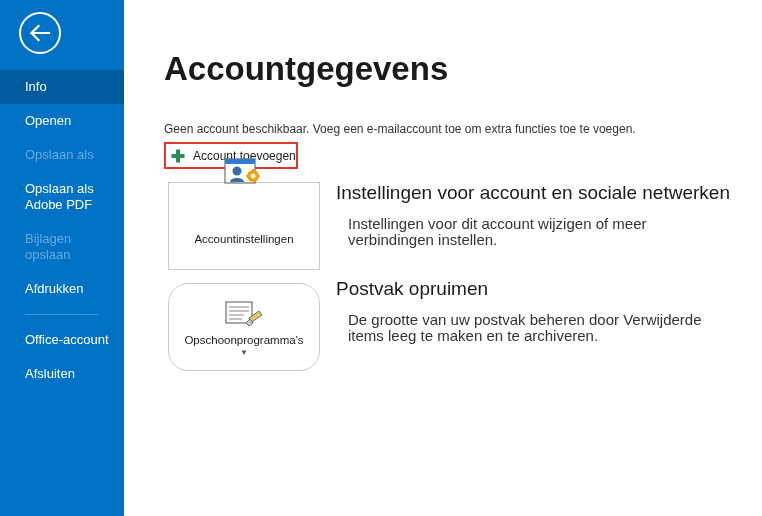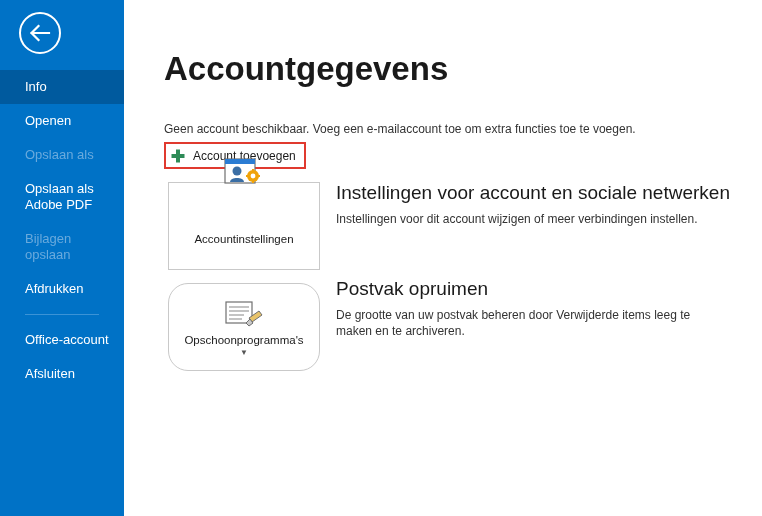--- a/index.html
+++ b/index.html
@@ -88,21 +88,21 @@
     left: 40px;
     top: 122px;
     font-size: 12px;
     color: #333333;
   }
   .add-account-box {
     position: absolute;
     left: 40px;
     top: 142px;
     border: 2px solid #e03a2f;
-    padding: 3px 8px 3px 4px;
+    padding: 3px 0 3px 4px;
     display: flex;
     align-items: center;
     box-sizing: border-box;
     height: 27px;
     cursor: pointer;
   }
   .plus-icon {
     width: 16px;
     height: 16px;
     margin-right: 7px;
@@ -157,25 +157,25 @@
   .section-1 { top: 182px; }
   .section-2 { top: 278px; }
   .section-title {
     font-size: 19px;
     color: #1a1a1a;
     font-weight: 400;
     margin: 0 0 7px 0;
     line-height: 22px;
   }
   .section-desc {
-    font-size: 12px;
+    font-size: 15px;
     color: #333333;
     line-height: 16px;
     max-width: 380px;
-    margin: 0;
+    margin: 12px;
   }
   .bullet-row {
     display: flex;
     align-items: flex-start;
     margin-top: 7px;
   }
   .bullet-icon {
     width: 11px;
     height: 11px;
     background: #9e9e9e;

